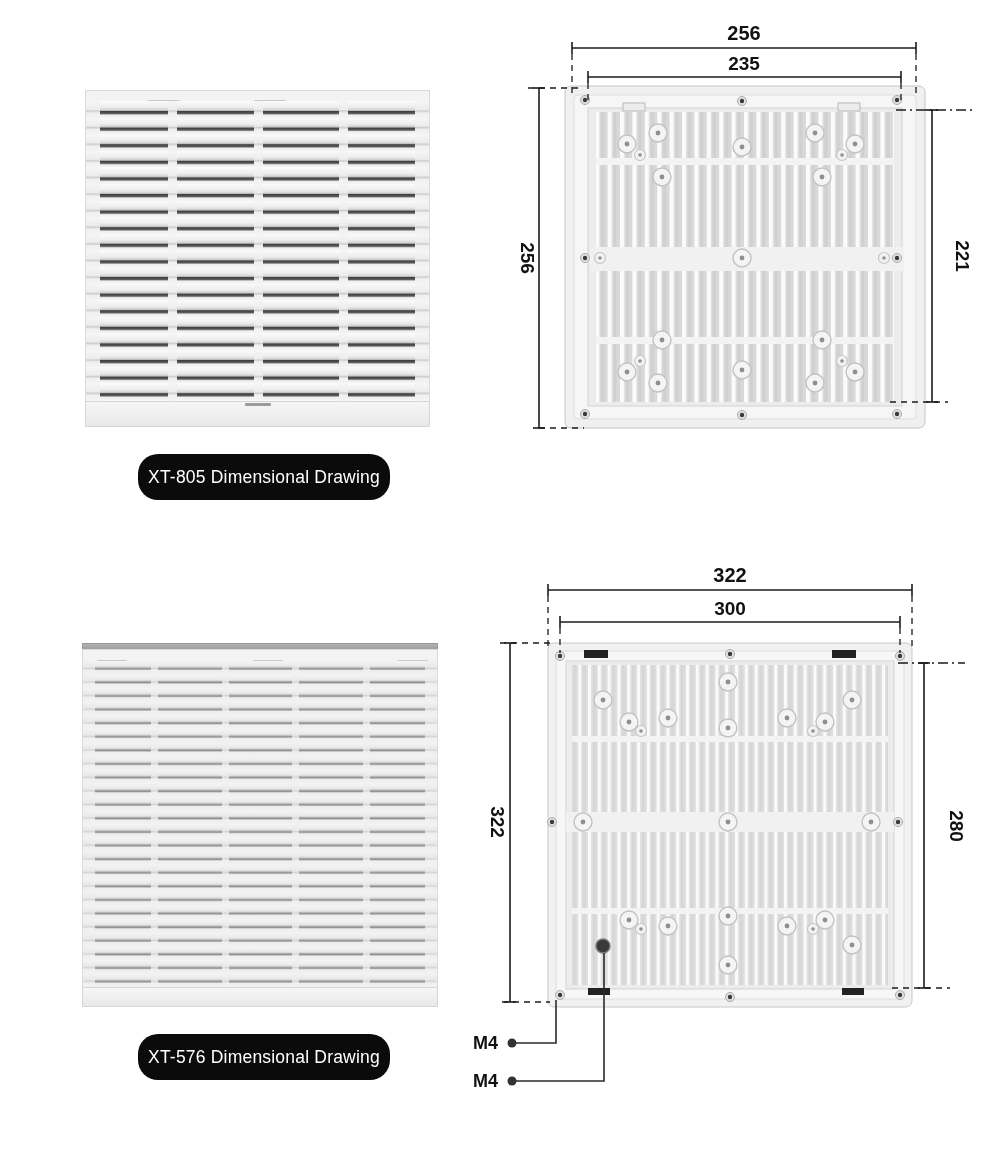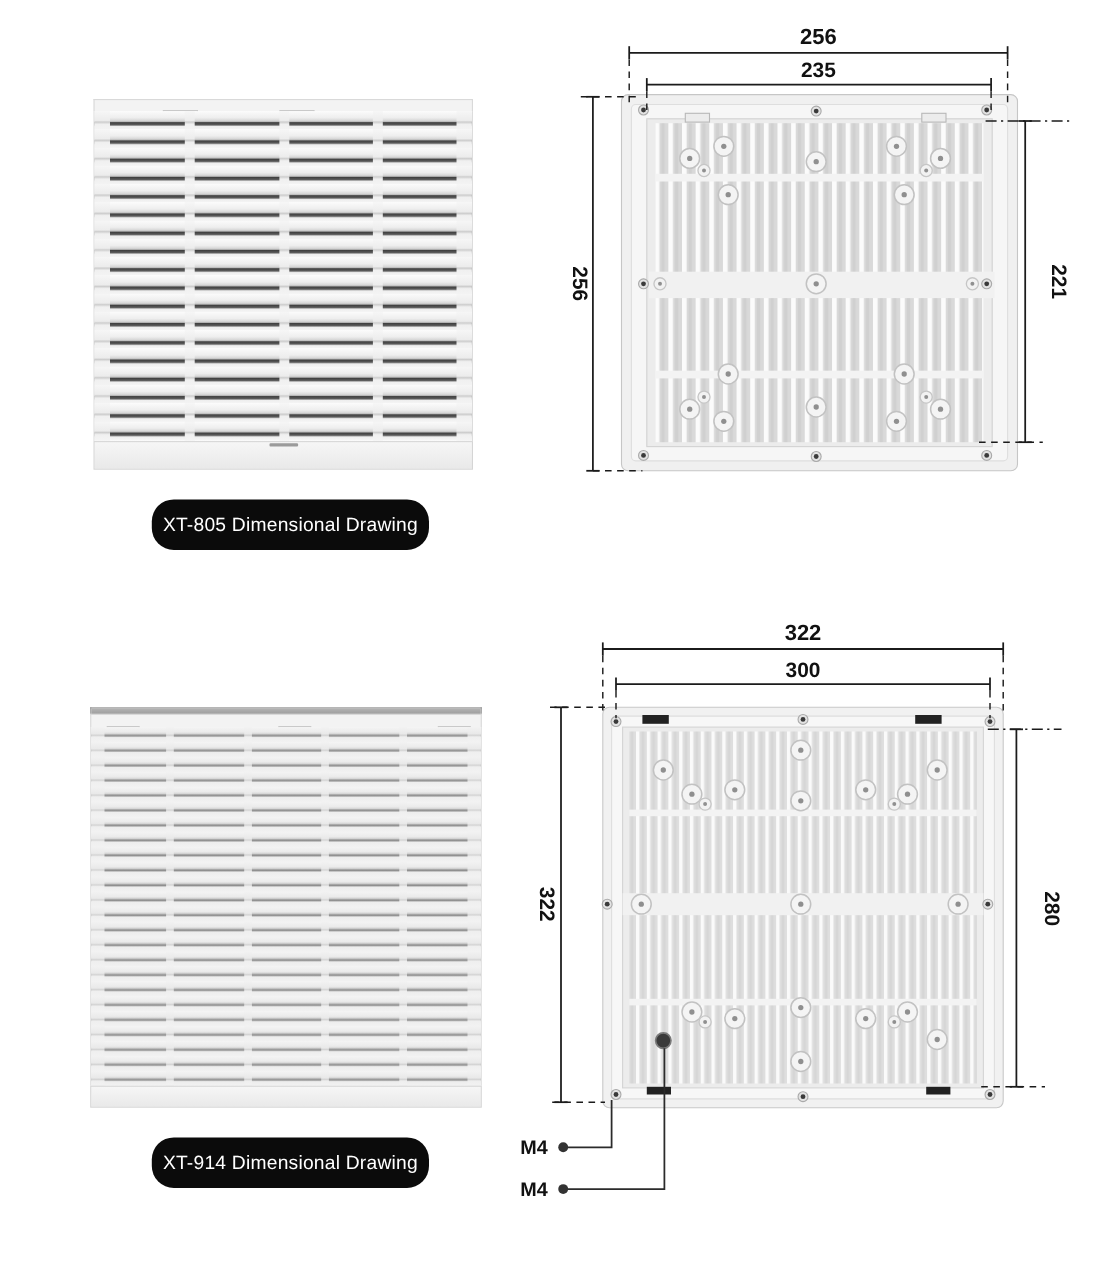--- a/index.html
+++ b/index.html
@@ -83,21 +83,21 @@
       <div class="sup2" style="left:calc(20% - 3px);width:7px;"></div>
       <div class="sup2" style="left:calc(40% - 3px);width:7px;"></div>
       <div class="sup2" style="left:calc(60% - 3px);width:7px;"></div>
       <div class="sup2" style="left:calc(80% - 3px);width:7px;"></div>
       <div class="sup2" style="right:0;width:12px;"></div>
     </div>
     <div class="base" style="height:18px;"></div>
   </div>
 
   <div class="badge" style="left: 138px; top: 1034px; background: rgb(11, 11, 11); color: rgb(255, 255, 255);">
-    <span>XT-914 Dimensional Drawing</span>
+    <span>XT-576 Dimensional Drawing</span>
   </div>
 
   <svg class="overlay" width="1000" height="1163" viewBox="0 0 1000 1163">
     <defs>
       <pattern id="bars1" width="12.4" height="8" patternUnits="userSpaceOnUse">
         <rect width="12.4" height="8" fill="#d9d9d9"></rect>
         <rect x="6" width="3" height="8" fill="#d0d0d0"></rect>
         <rect x="0" width="4.2" height="8" fill="#fbfbfb"></rect>
       </pattern>
       <pattern id="bars2" width="9.8" height="8" patternUnits="userSpaceOnUse">

